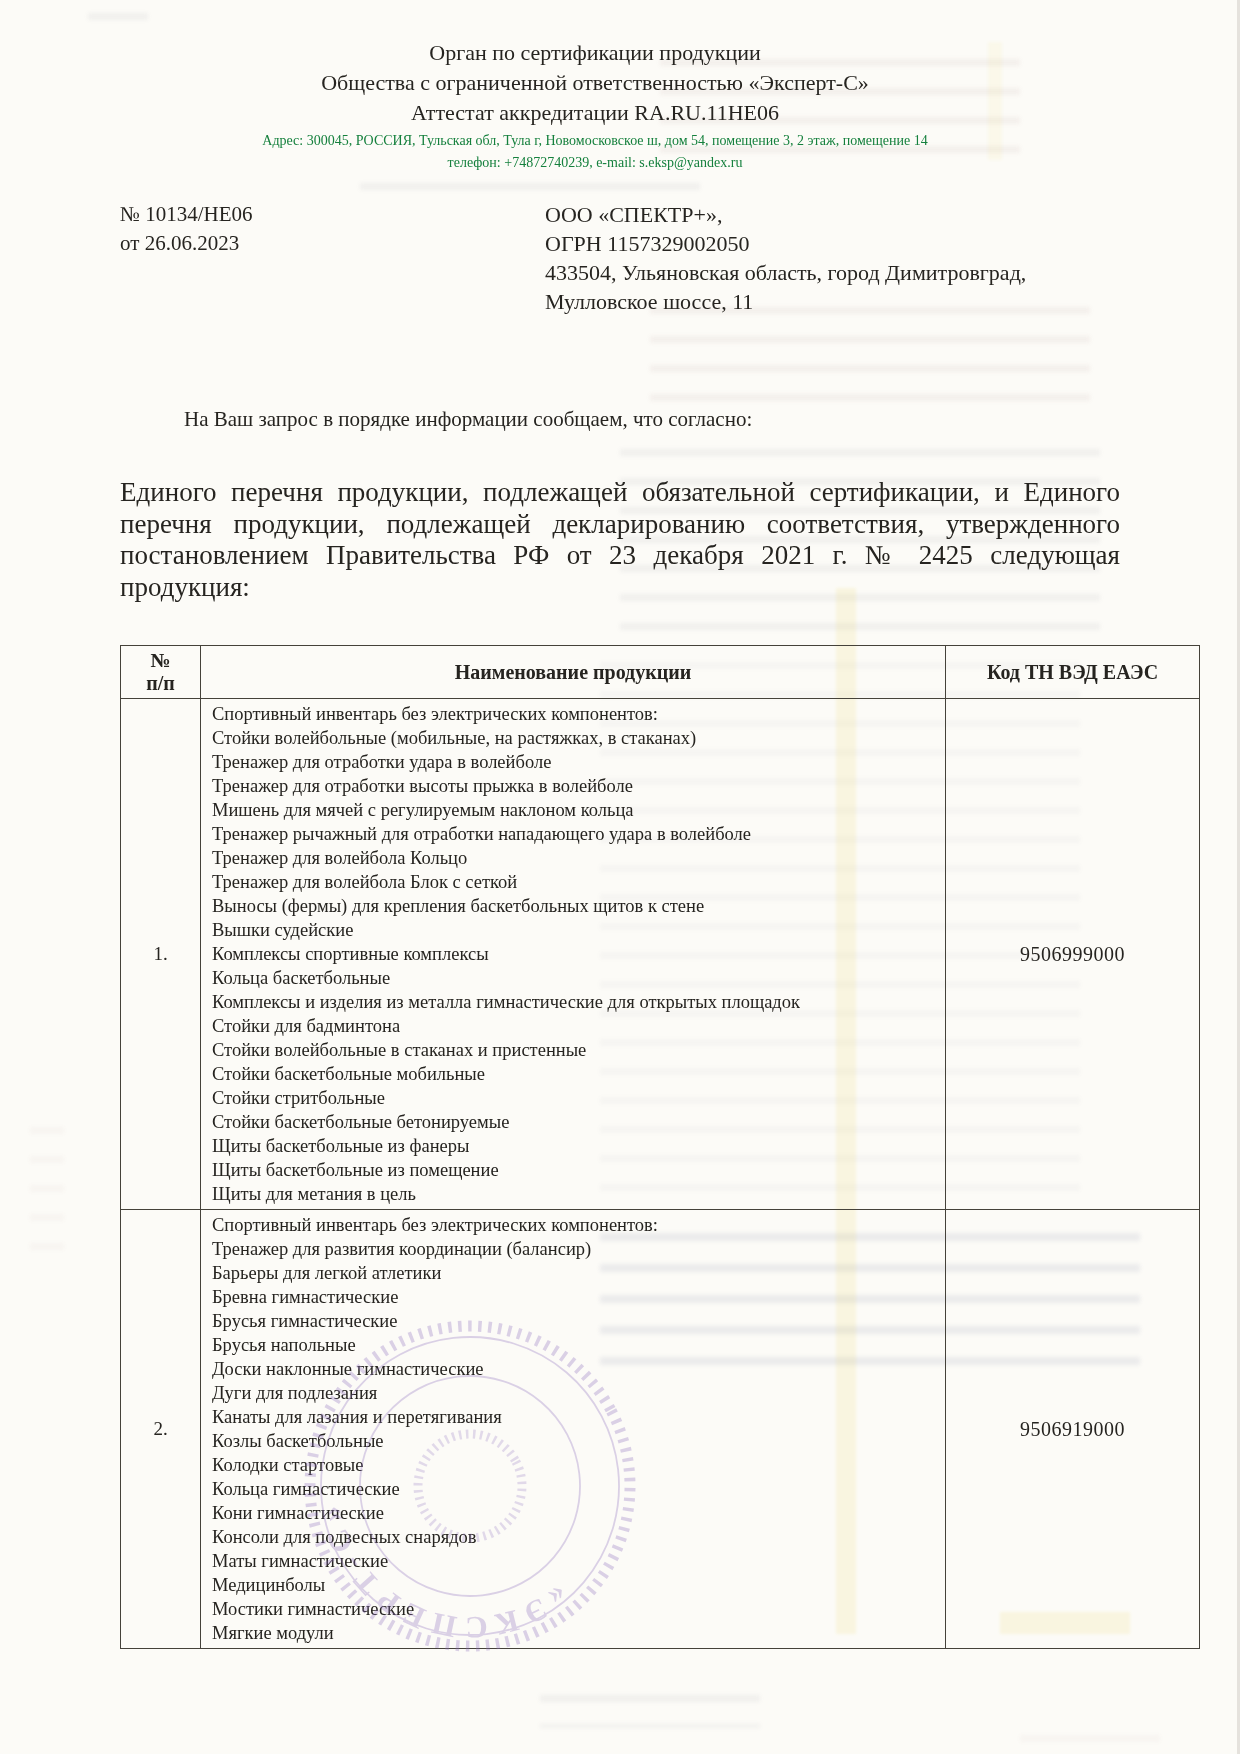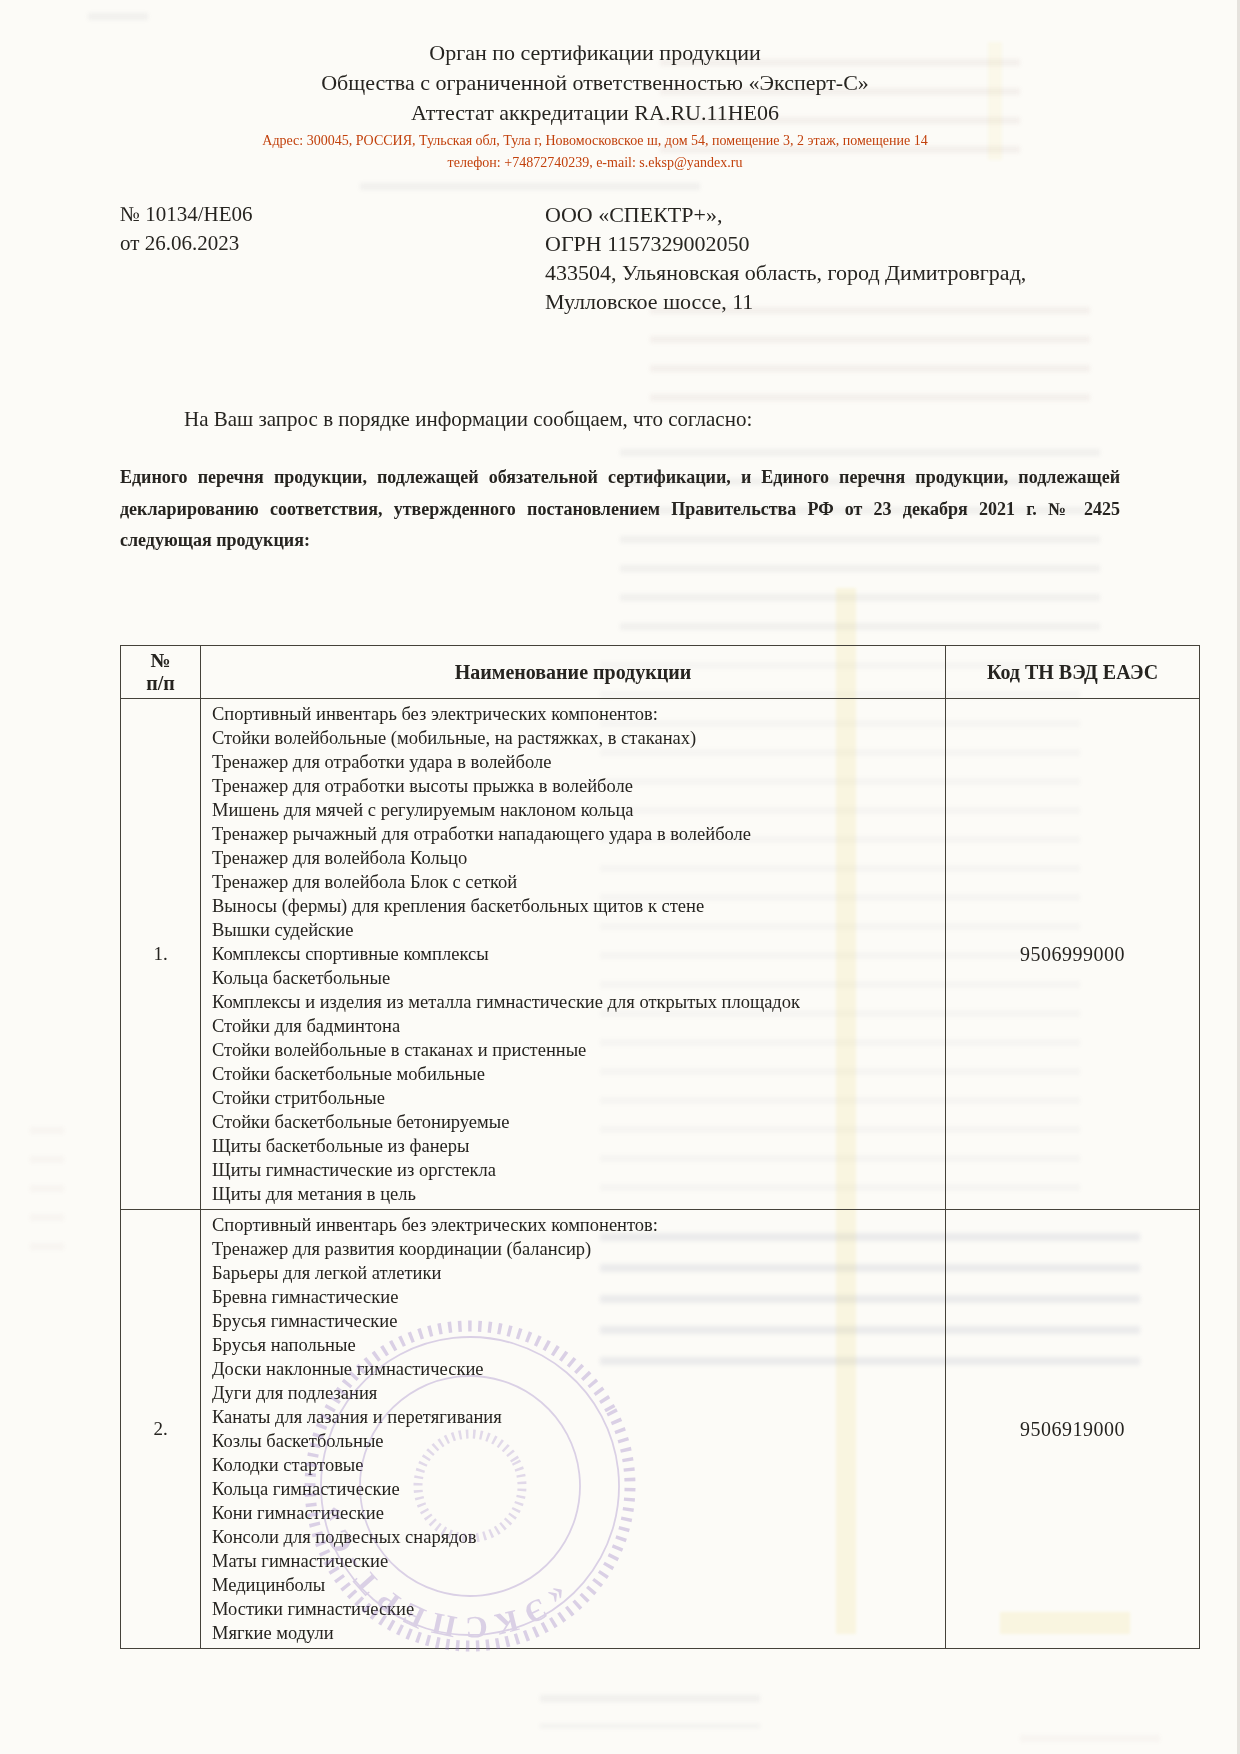--- a/index.html
+++ b/index.html
@@ -31,29 +31,29 @@
   .ghost.faint{opacity:.35;}
   .streak{position:absolute;z-index:1;pointer-events:none;
     background:rgba(233,212,70,.13);filter:blur(1.5px);}
   .scan-edge{position:absolute;right:0;top:0;width:3px;height:100%;
     background:rgba(125,118,104,.18);z-index:1;}
   .stamp{position:absolute;left:272px;top:1268px;z-index:3;
     opacity:.30;pointer-events:none;}
   
   .doc-header{position:absolute;top:38px;left:0;width:1190px;text-align:center;z-index:2;}
   .doc-header .h-line{font-size:22px;line-height:30px;}
-  .doc-header .h-small{font-size:14px;line-height:19px;margin-top:3px;color:#c2410c;}
+  .doc-header .h-small{font-size:14px;line-height:19px;margin-top:3px;color:#15803d;}
   
   .ref-block{position:absolute;top:200px;left:120px;font-size:21px;line-height:29px;z-index:2;}
   .recipient-block{position:absolute;top:200px;left:545px;width:600px;font-size:22px;line-height:29px;z-index:2;}
   
   .intro-par{position:absolute;top:404px;left:120px;width:1000px;
     font-size:21px;line-height:30px;text-indent:64px;z-index:2;}
-  .main-par{position:absolute;top:462px;left:120px;width:1000px;
-    font-size:18px;line-height:31.5px;text-align:justify;z-index:2;font-weight:bold;}
+  .main-par{position:absolute;top:477px;left:120px;width:1000px;
+    font-size:27px;line-height:31.5px;text-align:justify;z-index:2;}
   
   table.products{position:absolute;left:120px;top:645px;width:1079px;
     border-collapse:collapse;table-layout:fixed;z-index:2;}
   .products col.c-num{width:80px;}
   .products col.c-name{width:745px;}
   .products col.c-code{width:254px;}
   .products th,.products td{border:1.6px solid #45423a;padding:0;}
   .products th{height:52px;font-size:20px;font-weight:bold;text-align:center;vertical-align:middle;}
   .products th .nl{line-height:23px;}
   .products td.num{font-size:19px;text-align:center;vertical-align:middle;}
@@ -149,21 +149,21 @@
             <div class="item">Вышки судейские</div>
             <div class="item">Комплексы спортивные комплексы</div>
             <div class="item">Кольца баскетбольные</div>
             <div class="item">Комплексы и изделия из металла гимнастические для открытых площадок</div>
             <div class="item">Стойки для бадминтона</div>
             <div class="item">Стойки волейбольные в стаканах и пристенные</div>
             <div class="item">Стойки баскетбольные мобильные</div>
             <div class="item">Стойки стритбольные</div>
             <div class="item">Стойки баскетбольные бетонируемые</div>
             <div class="item">Щиты баскетбольные из фанеры</div>
-            <div class="item">Щиты гимнастические из оргстекла</div>
+            <div class="item">Щиты баскетбольные из помещение</div>
             <div class="item">Щиты для метания в цель</div>
           </td>
         <td class="code">9506999000</td>
       </tr>
       <tr>
         <td class="num">2.</td>
         <td class="names">
             <div class="item">Спортивный инвентарь без электрических компонентов:</div>
             <div class="item">Тренажер для развития координации (балансир)</div>
             <div class="item">Барьеры для легкой атлетики</div>

